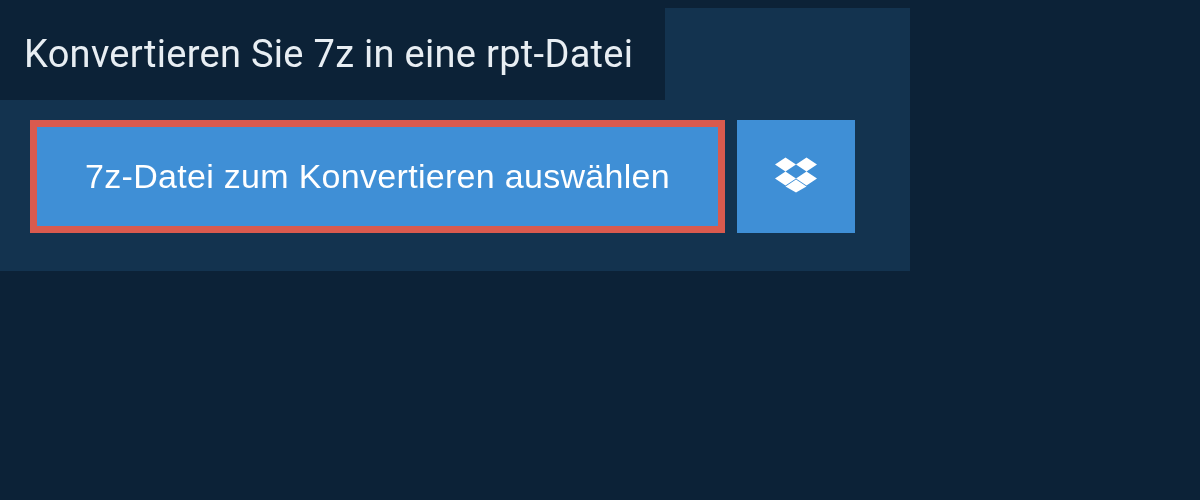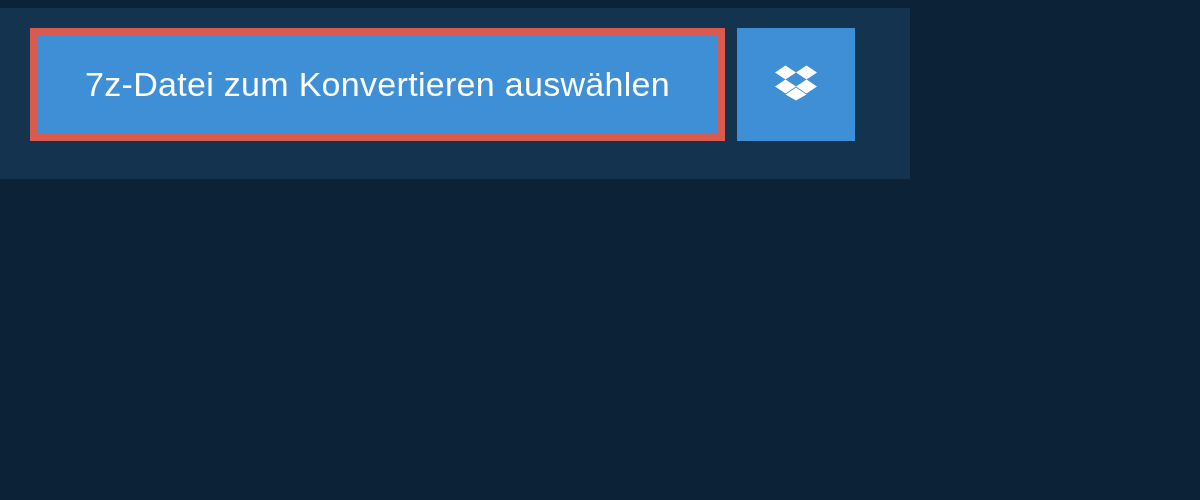--- a/index.html
+++ b/index.html
@@ -68,20 +68,23 @@
     .dropbox-button svg {
       width: 42px;
       height: 42px;
       fill: #ffffff;
     }
   </style>
 </head>
 <body>
 
 <div class="panel">
+  <div class="title-bar">
+    <h1 class="title-text">Konvertieren Sie 7z in eine rpt-Datei</h1>
+  </div>
   <div class="button-row">
     <div class="select-button-wrap">
       <button class="select-button">
         <span>7z-Datei zum Konvertieren auswählen</span>
       </button>
     </div>
     <button class="dropbox-button">
       <span>
         <svg viewBox="0 0 24 24">
           <path d="M6 2L0 6l6 4-6 4 6 4 6-4 6 4 6-4-6-4 6-4-6-4-6 4-6-4zm6 4l6 4-6 4-6-4 6-4zm-6 12.5l6-4 6 4-6 3.5-6-3.5z"></path>

